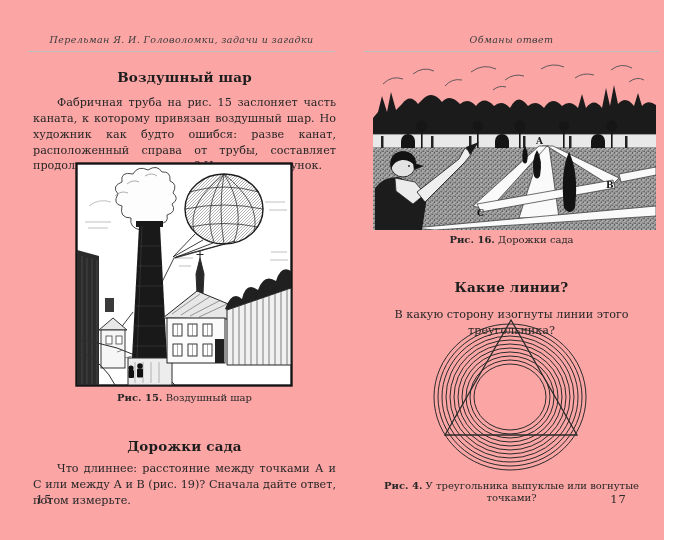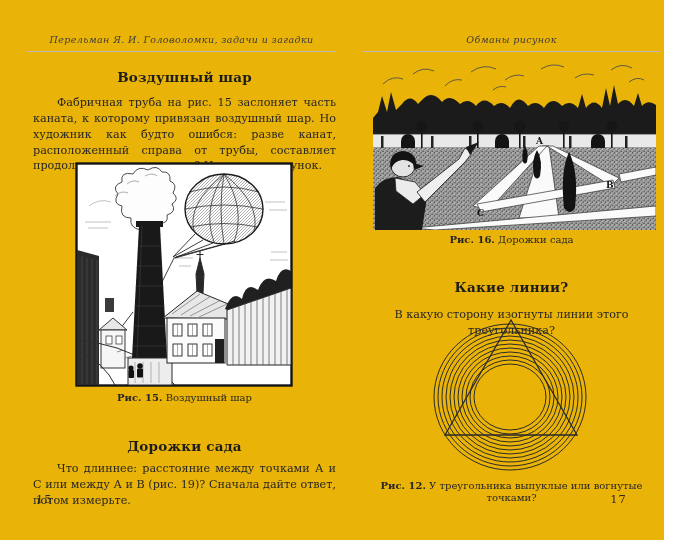--- a/index.html
+++ b/index.html
@@ -1,21 +1,21 @@
 <!DOCTYPE html>
 <html><head>
 <meta charset="utf-8">
 <style>
   html,body{margin:0;padding:0;}
   body{
     width:673px;height:540px;background:#ffffff;
     font-family:"DejaVu Serif","Liberation Serif",serif;color:#232323;
     -webkit-font-smoothing:antialiased;
   }
-  .spread{position:relative;width:664px;height:540px;background:#eab308;overflow:hidden;}
+  .spread{position:relative;width:664px;height:540px;background:#fca5a5;overflow:hidden;}
   .runhead{
     position:absolute;font-style:italic;font-size:9.5px;line-height:12px;
     letter-spacing:.4px;text-align:center;color:#3c3c3c;
     padding-bottom:5px;border-bottom:1px solid #bdbdbd;
   }
   .runhead.left{left:28px;top:34px;width:307px;}
   .runhead.right{left:364px;top:34px;width:295px;}
   .sec-title{
     position:absolute;font-weight:bold;font-size:13.5px;line-height:16px;
     text-align:center;color:#1d1d1d;letter-spacing:.2px;
@@ -175,21 +175,21 @@
 
     <h2 class="sec-title" style="left:33px;top:427px;width:303px;">Дорожки сада</h2>
 
     <p class="body-text" style="left:33px;top:450px;width:303px;">Что длиннее: расстояние между точками А и С или между А и В (рис. 19)? Сначала дайте ответ, потом измерьте.</p>
 
     <div class="pagenum" style="left:36px;top:492px;">15</div>
   </section>
 
   <section>
 
-    <div class="runhead right">Обманы рисунок</div>
+    <div class="runhead right">Обманы ответ</div>
 
     <figure class="figure" style="left:373px;top:60px;width:283px;height:170px;">
       <svg width="283" height="170" viewBox="0 0 283 170">
         <defs>
           <pattern id="grass" width="4.5" height="4.5" patternUnits="userSpaceOnUse">
             <rect width="4.5" height="4.5" fill="#b0b0b0"></rect>
             <circle cx="1" cy="1.2" r="0.75" fill="#2a2a2a"></circle>
             <circle cx="3.2" cy="2.8" r="0.7" fill="#1f1f1f"></circle>
             <circle cx="1.8" cy="3.9" r="0.55" fill="#3a3a3a"></circle>
             <circle cx="3.8" cy="0.8" r="0.5" fill="#474747"></circle>
@@ -299,20 +299,20 @@
           <ellipse cx="85" cy="81" rx="64" ry="61"></ellipse>
           <ellipse cx="85" cy="81" rx="68" ry="65"></ellipse>
           <ellipse cx="85" cy="81" rx="72" ry="69"></ellipse>
           <ellipse cx="85" cy="81" rx="76" ry="73"></ellipse>
         </g>
         <path d="M86,4 L152,119 L20,119 Z" fill="none" stroke="#2a2a2a" stroke-width="1.3"></path>
       </svg>
     </figure>
 
     <figcaption class="cap" style="left:360px;top:480px;width:303px;">
-      <b>Рис. 12.</b>
+      <b>Рис. 4.</b>
       <span>У треугольника выпуклые или вогнутые точками?</span>
     </figcaption>
 
     <div class="pagenum right" style="left:600px;top:492px;width:37px;">17</div>
   </section>
 
 </div>
 
 </body></html>

